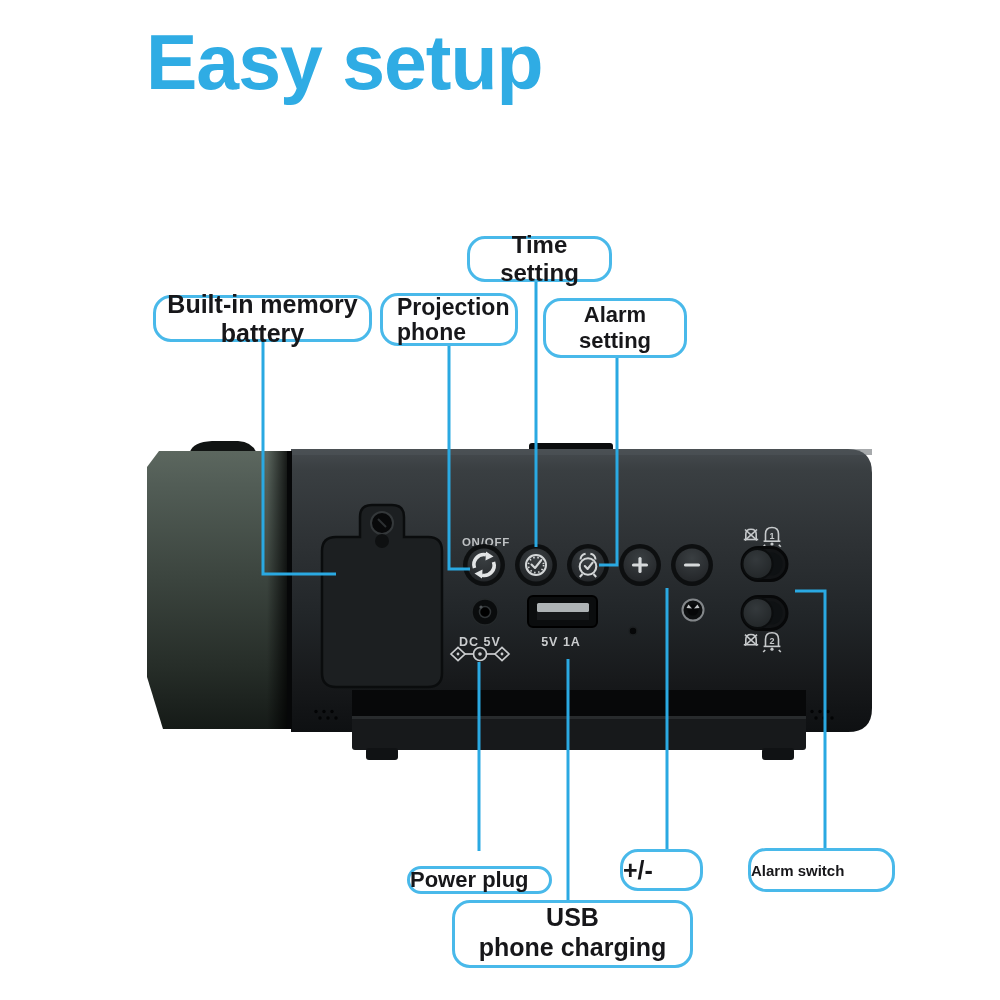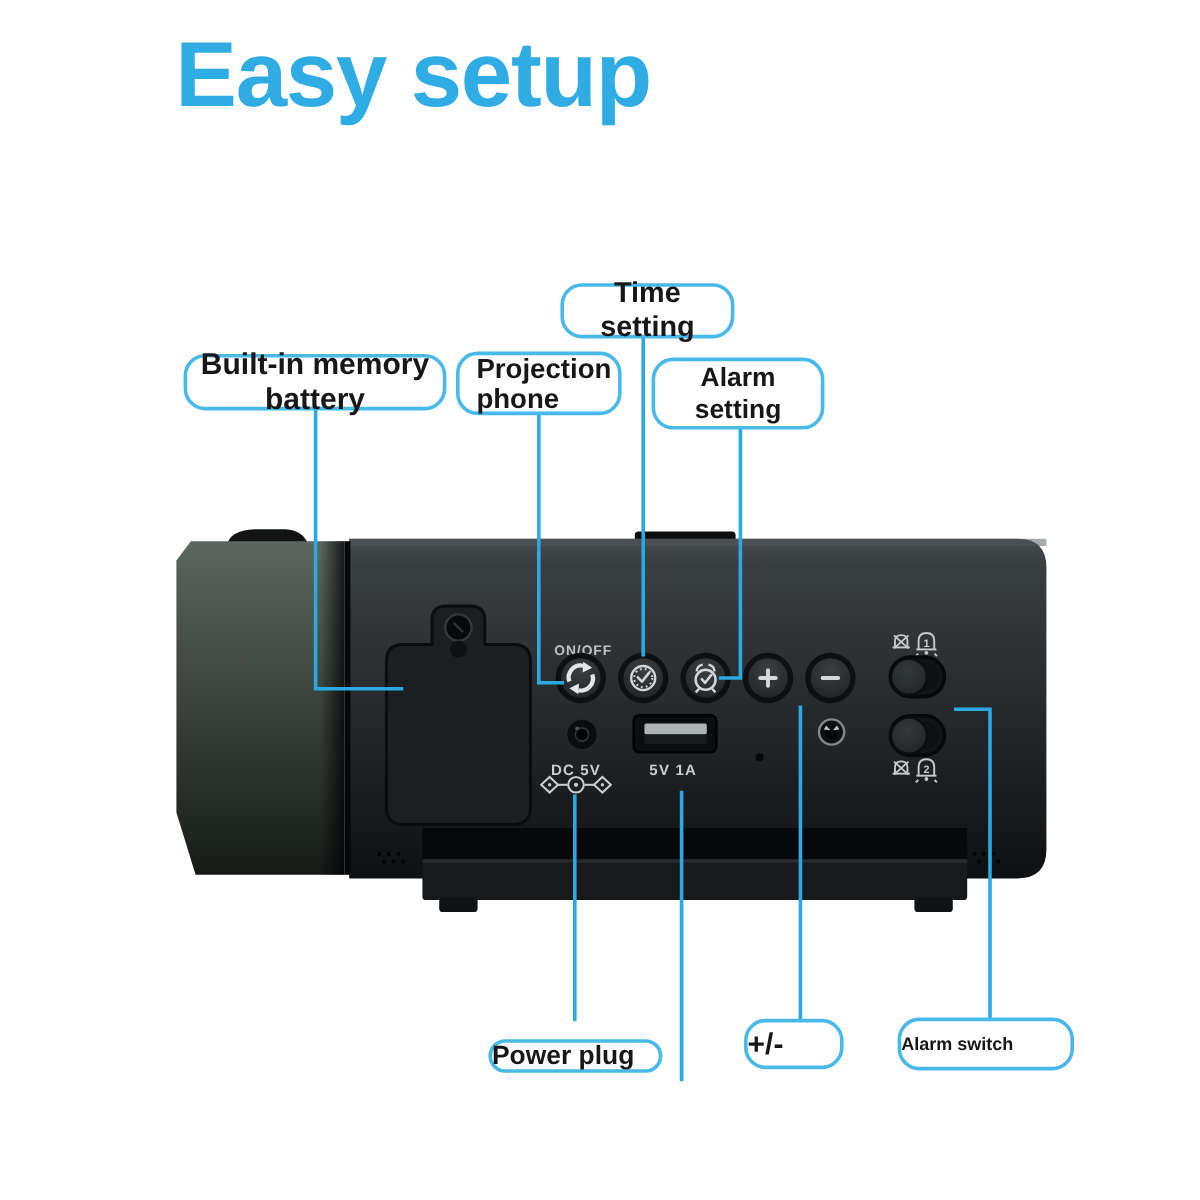--- a/index.html
+++ b/index.html
@@ -259,14 +259,18 @@
   </div>
 
   <div class="callout" style="left:620px;top:849px;width:83px;height:42px;font-size:25px;font-weight:700;">
     <span>+/-</span>
   </div>
 
   <div class="callout" style="left:748px;top:848px;width:147px;height:44px;font-size:15px;">
     <span>Alarm switch</span>
   </div>
 
+  <div class="callout two-line" style="left:452px;top:900px;width:241px;height:68px;font-size:25px;line-height:1.18;">
+    <span>USB</span>
+    <span>phone charging</span>
+  </div>
 
 </div>
 
 </body></html>

